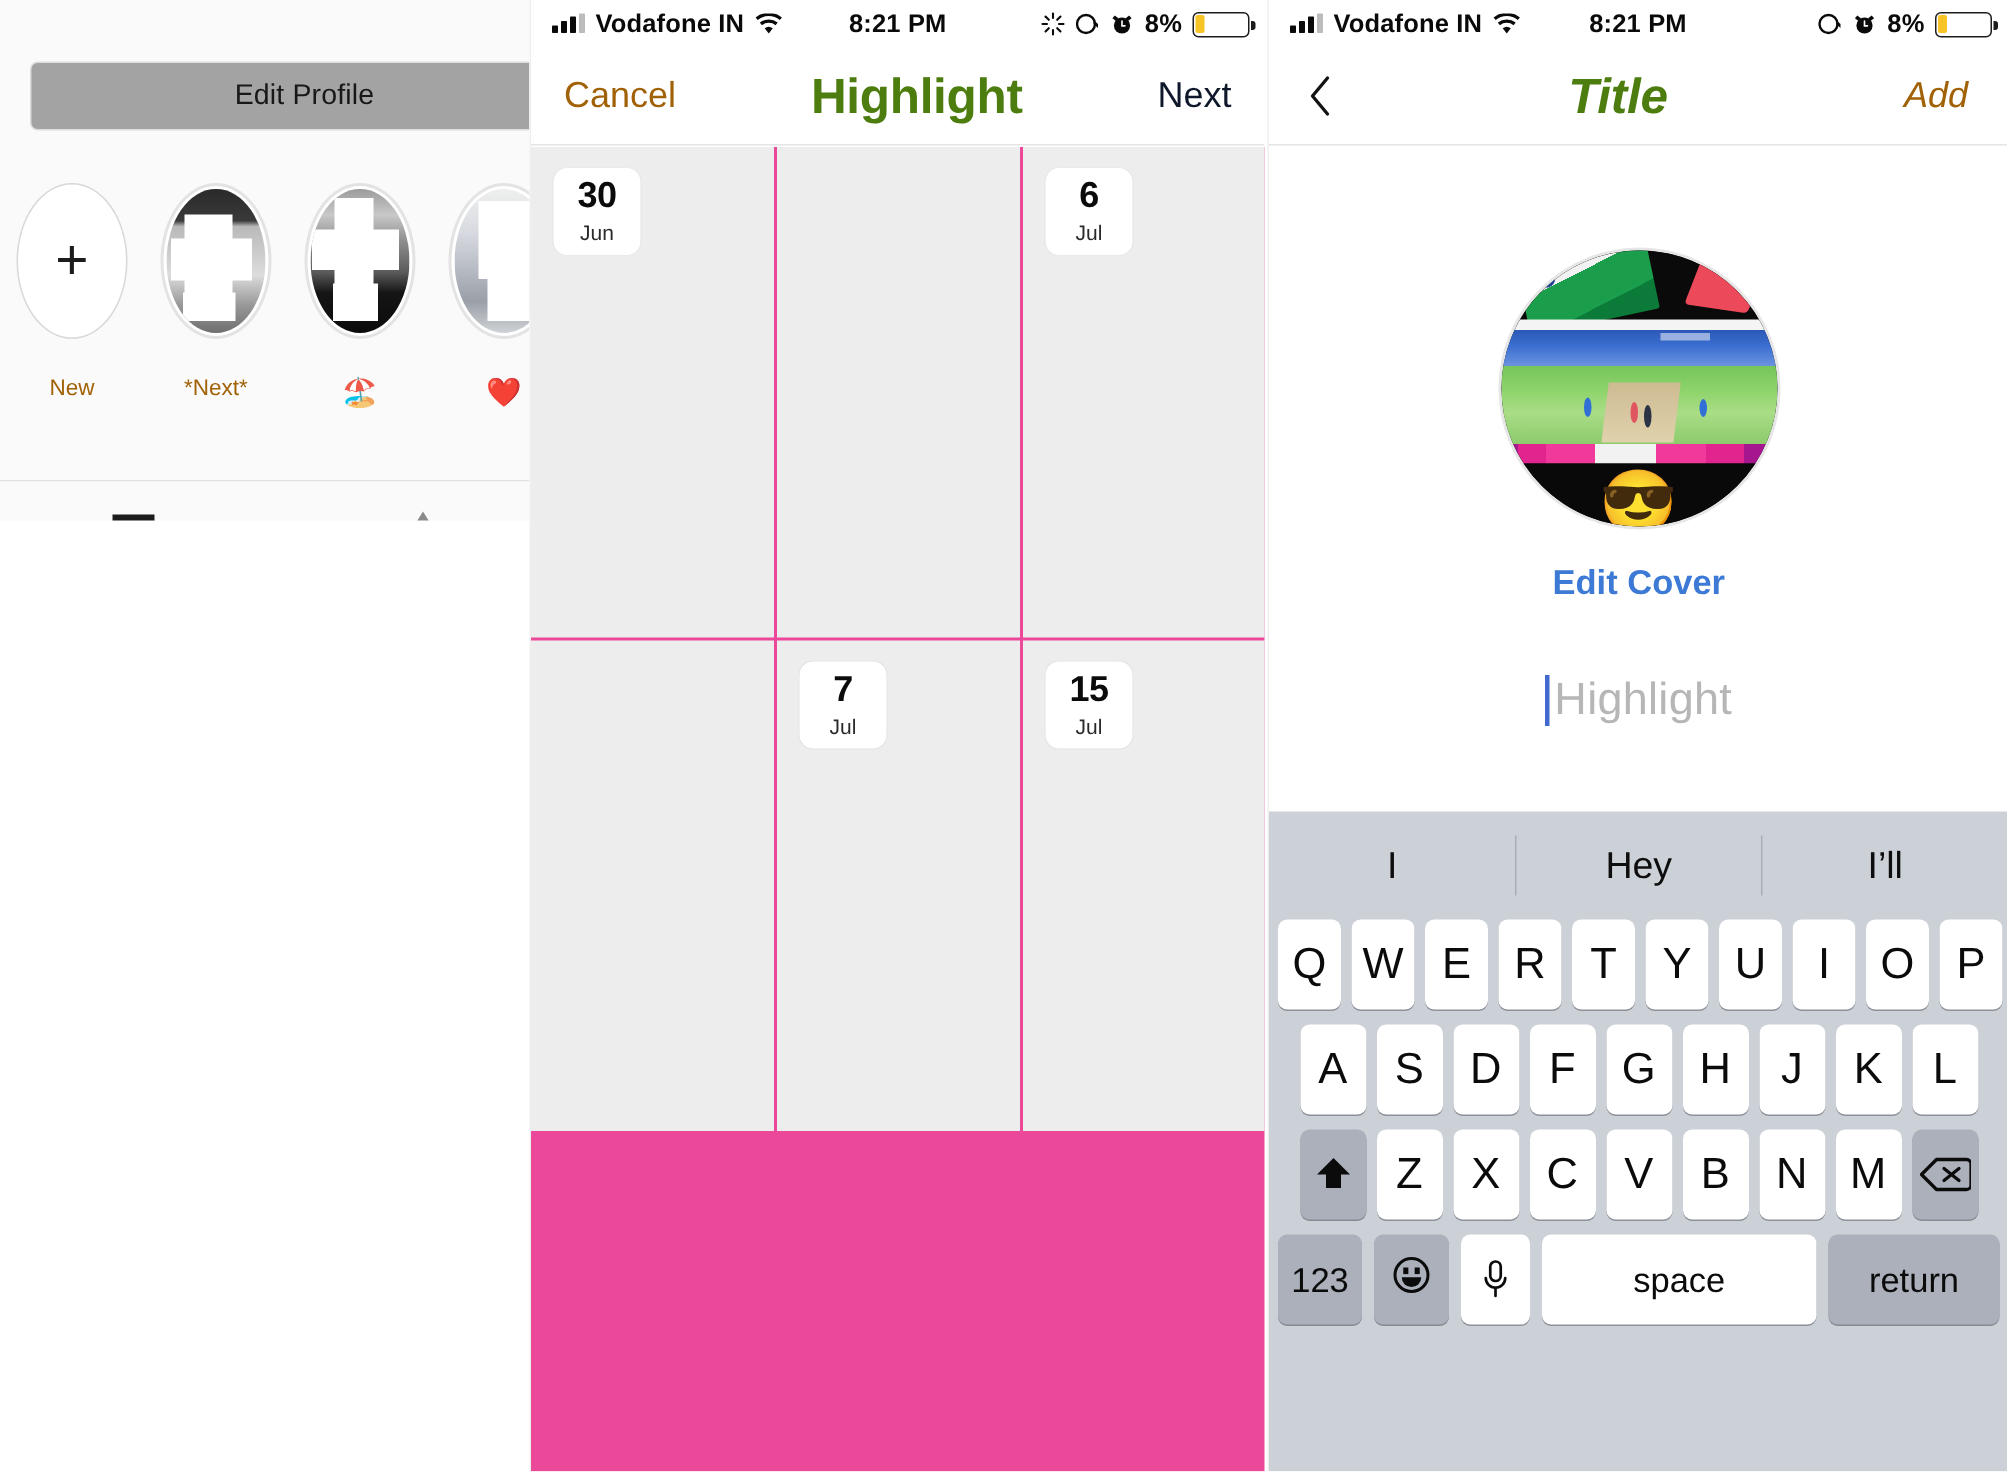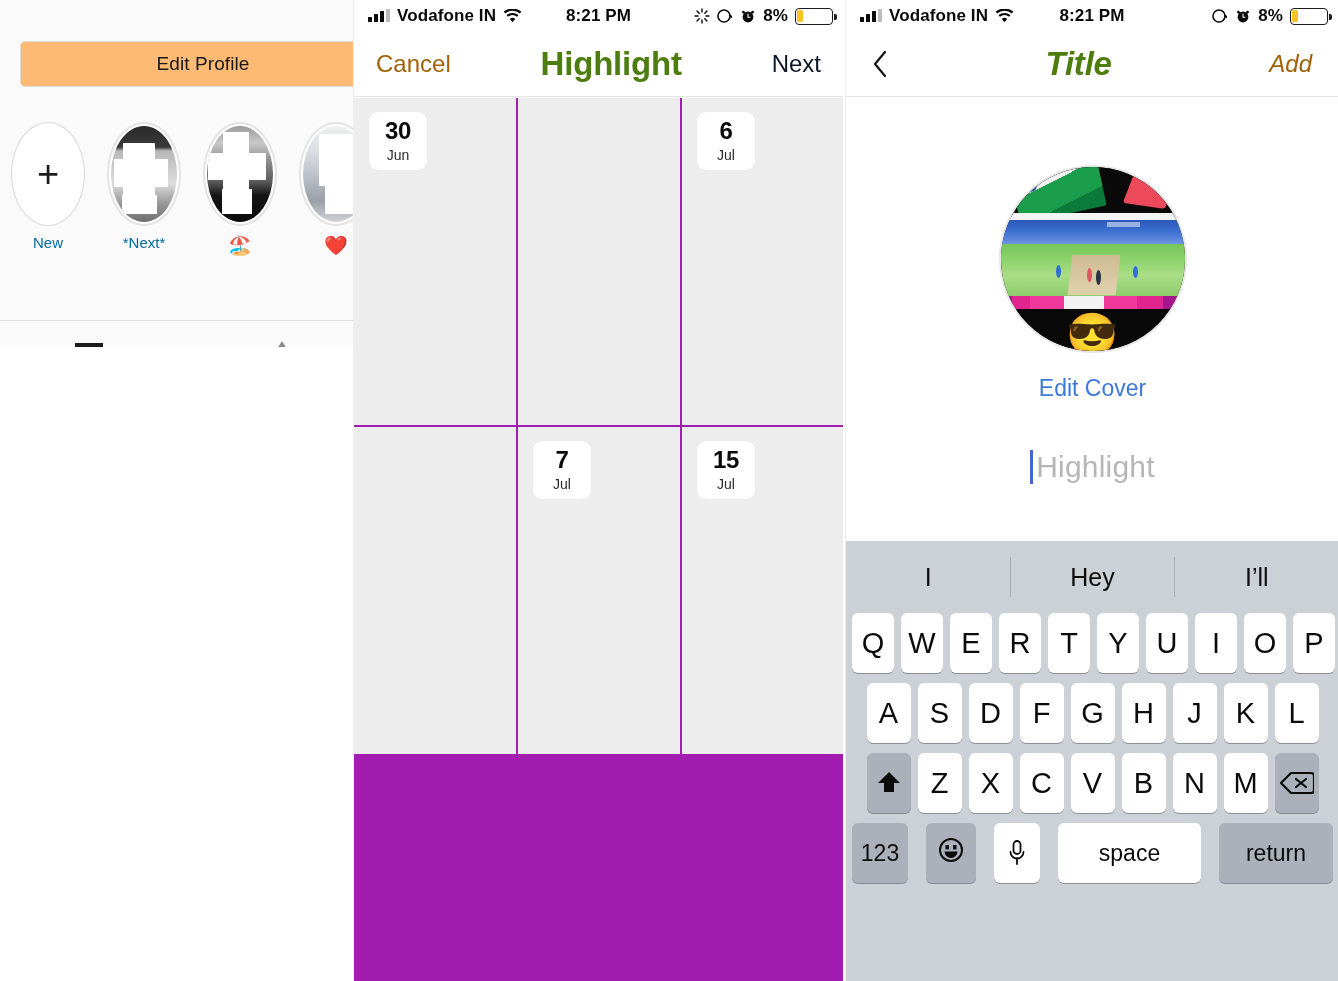--- a/index.html
+++ b/index.html
@@ -12,35 +12,35 @@
   }
   .screens { position: relative; width: 1338px; height: 981px; background:#fff; }
 
   
   #panel-profile {
     position: absolute; left: 0; top: 0; width: 353px; height: 347px;
     background: #fafafa; overflow: hidden;
   }
   #panel-profile .edit-profile-btn {
     position: absolute; left: 20px; top: 41px; width: 366px; height: 46px;
-    border: 1px solid #dcdcdc; border-radius: 5px; background: #fdba74;
+    border: 1px solid #dcdcdc; border-radius: 5px; background: #a3a3a3;
     display: flex; align-items: center; justify-content: center;
     font-size: 19px; color: #181818; font-weight: 500; letter-spacing: .1px;
   }
   .hl-strip { position: absolute; left: 0; top: 122px; width: 420px; height: 170px; display: flex; }
   .hl-item { width: 96px; display: flex; flex-direction: column; align-items: center; }
   .hl-ring {
     width: 74px; height: 104px; border-radius: 50%;
     border: 1px solid #d8d8d8; background: #fff;
     display: flex; align-items: center; justify-content: center;
     position: relative; overflow: hidden;
   }
   .hl-ring.thick { border: 2px solid #e3e3e3; }
   .hl-plus { font-size: 38px; color: #1c1c1c; font-weight: 300; line-height: 1; }
-  .hl-label { margin-top: 8px; font-size: 15px; color: #0369a1; white-space: nowrap; }
+  .hl-label { margin-top: 24px; font-size: 15px; color: #a16207; white-space: nowrap; }
   .hl-label.emoji { font-size: 19px; }
   
   .thumb { position: absolute; inset: 2px; border-radius: 50%; overflow: hidden; }
   .thumb .img-a { position:absolute; inset:0; background:
       linear-gradient(180deg,#2a2a2a 0%,#3a3a3a 22%,#b9b9b9 26%,#dcdcdc 60%,#9a9a9a 80%,#6f6f6f 100%); }
   .thumb .img-b { position:absolute; inset:0; background:
       linear-gradient(180deg,#9c9c9c 0%,#c8c8c8 18%,#8f8f8f 36%,#5a5a5a 58%,#151515 72%,#0b0b0b 100%); }
   .thumb .img-c { position:absolute; inset:0; background:
       linear-gradient(180deg,#efefef 0%,#d7dae0 30%,#b8bcc4 55%,#9aa0a8 78%,#cfd2d6 100%); }
   .censor { position: absolute; background: #fff; }
@@ -83,21 +83,21 @@
     position: absolute; top: 32px; left: 0; width: 100%; height: 65px;
     background: #fff; border-bottom: 1px solid #e4e4e4;
     display: flex; align-items: center; justify-content: space-between; padding: 0 22px;
   }
   .nav-left, .nav-right { font-size: 24px; color: #a16207; }
   .nav-right.disabled { color: #0f172a; }
   .nav-title { font-size: 33px; font-weight: 700; color: #4d7c0f; letter-spacing: -.2px; }
   .story-grid {
     position: absolute; top: 98px; left: 0; width: 490px; height: 883px;
     display: grid; grid-template-columns: repeat(3, 1fr); grid-auto-rows: 327px;
-    gap: 2px; background: #a21caf;
+    gap: 2px; background: #ec4899;
   }
   .story-cell { background: #ededed; position: relative; }
   .date-chip {
     position: absolute; left: 15px; top: 14px;
     min-width: 58px; padding: 7px 10px 8px; background: #fff; border-radius: 9px;
     display: flex; flex-direction: column; align-items: center; line-height: 1;
     box-shadow: 0 0 1px rgba(0,0,0,.07);
   }
   .date-chip .d { font-size: 24px; font-weight: 700; color: #0b0b0b; letter-spacing: -.3px; }
   .date-chip .m { font-size: 14px; color: #2a2a2a; margin-top: 5px; }
@@ -132,21 +132,21 @@
     background: linear-gradient(180deg,#cdbb92 0%,#e0d2ad 100%); transform: skewX(-7deg); }
   .ck-p { position: absolute; border-radius: 50%; }
   .ck-p1 { left: 30%; top: 53%; width: 5px; height: 13px; background: #2f6fd6; }
   .ck-p2 { left: 47%; top: 55%; width: 5px; height: 14px; background: #e0555f; }
   .ck-p3 { left: 52%; top: 56%; width: 5px; height: 15px; background: #2c3344; }
   .ck-p4 { left: 72%; top: 54%; width: 5px; height: 12px; background: #2f6fd6; }
   .ck-banner { position: absolute; left:0; top: 70%; width:100%; height: 7%;
     background: linear-gradient(90deg,#a5168f 0 6%,#e2248e 6% 16%,#f0399b 16% 34%,#f2f2f2 34% 56%,#f0399b 56% 74%,#e2248e 74% 88%,#a5168f 88% 100%); }
   .ck-bottom { position: absolute; left:0; top: 77%; width:100%; height: 23%; background:#090909; }
   .ck-emoji { position: absolute; left: 50%; top: 80%; transform: translateX(-50%); font-size: 42px; line-height: 1; }
-  .edit-cover-link { margin-top: 22px; font-size: 23px; color: #3c7ad6; font-weight: 400; }
+  .edit-cover-link { margin-top: 22px; font-size: 23px; color: #3c7ad6; font-weight: 700; }
   .title-input-row { margin-top: 48px; width: 100%; display: flex; align-items: center; justify-content: center; }
   .caret { width: 3px; height: 34px; background: #4169d0; margin-right: 3px; }
   .title-placeholder { font-size: 30px; color: #b6b6b6; letter-spacing: .2px; }
 
   
   .keyboard { position: absolute; left: 0; bottom: 0; width: 493px; height: 440px; background: #ccd0d7; }
   .suggest-bar { height: 72px; display: flex; align-items: center; position: relative; }
   .sug { flex: 1; text-align: center; font-size: 25px; color: #0d0d0d; }
   .sug-div { position: absolute; top: 16px; width: 1px; height: 40px; background: #a9adb5; }
   .krow { display: flex; justify-content: center; align-items: center; gap: 7px; margin-bottom: 10px; }
@@ -158,21 +158,21 @@
   }
   .krow.r2 .key { width: 44px; }
   .krow.r3 .key { width: 44px; }
   .key.wide { width: 62px; background: #abb0bb; box-shadow: 0 1px 0 #868b94; }
   .key.func { background: #abb0bb; box-shadow: 0 1px 0 #868b94; }
   .key.num { width: 56px; font-size: 23px; }
   .key.emoji-k { width: 50px; font-size: 26px; }
   .key.mic-k { width: 46px; background: #fff; box-shadow: 0 1px 0 #8c9099; }
   .key.space { flex: 1; max-width: 200px; font-size: 23px; }
   .key.return { width: 114px; font-size: 23px; }
-  .krow.r4 { gap: 18px; padding: 0 6px; }
+  .krow.r4 { gap: 8px; padding: 0 6px; }
   .shift-glyph { width: 26px; height: 26px; display:block; }
   .bksp-glyph { width: 34px; height: 26px; display:block; }
   .mic-glyph { width: 18px; height: 28px; display:block; }
 </style>
 </head>
 <body>
 
 <div class="screens">
 
   <section id="panel-profile">

